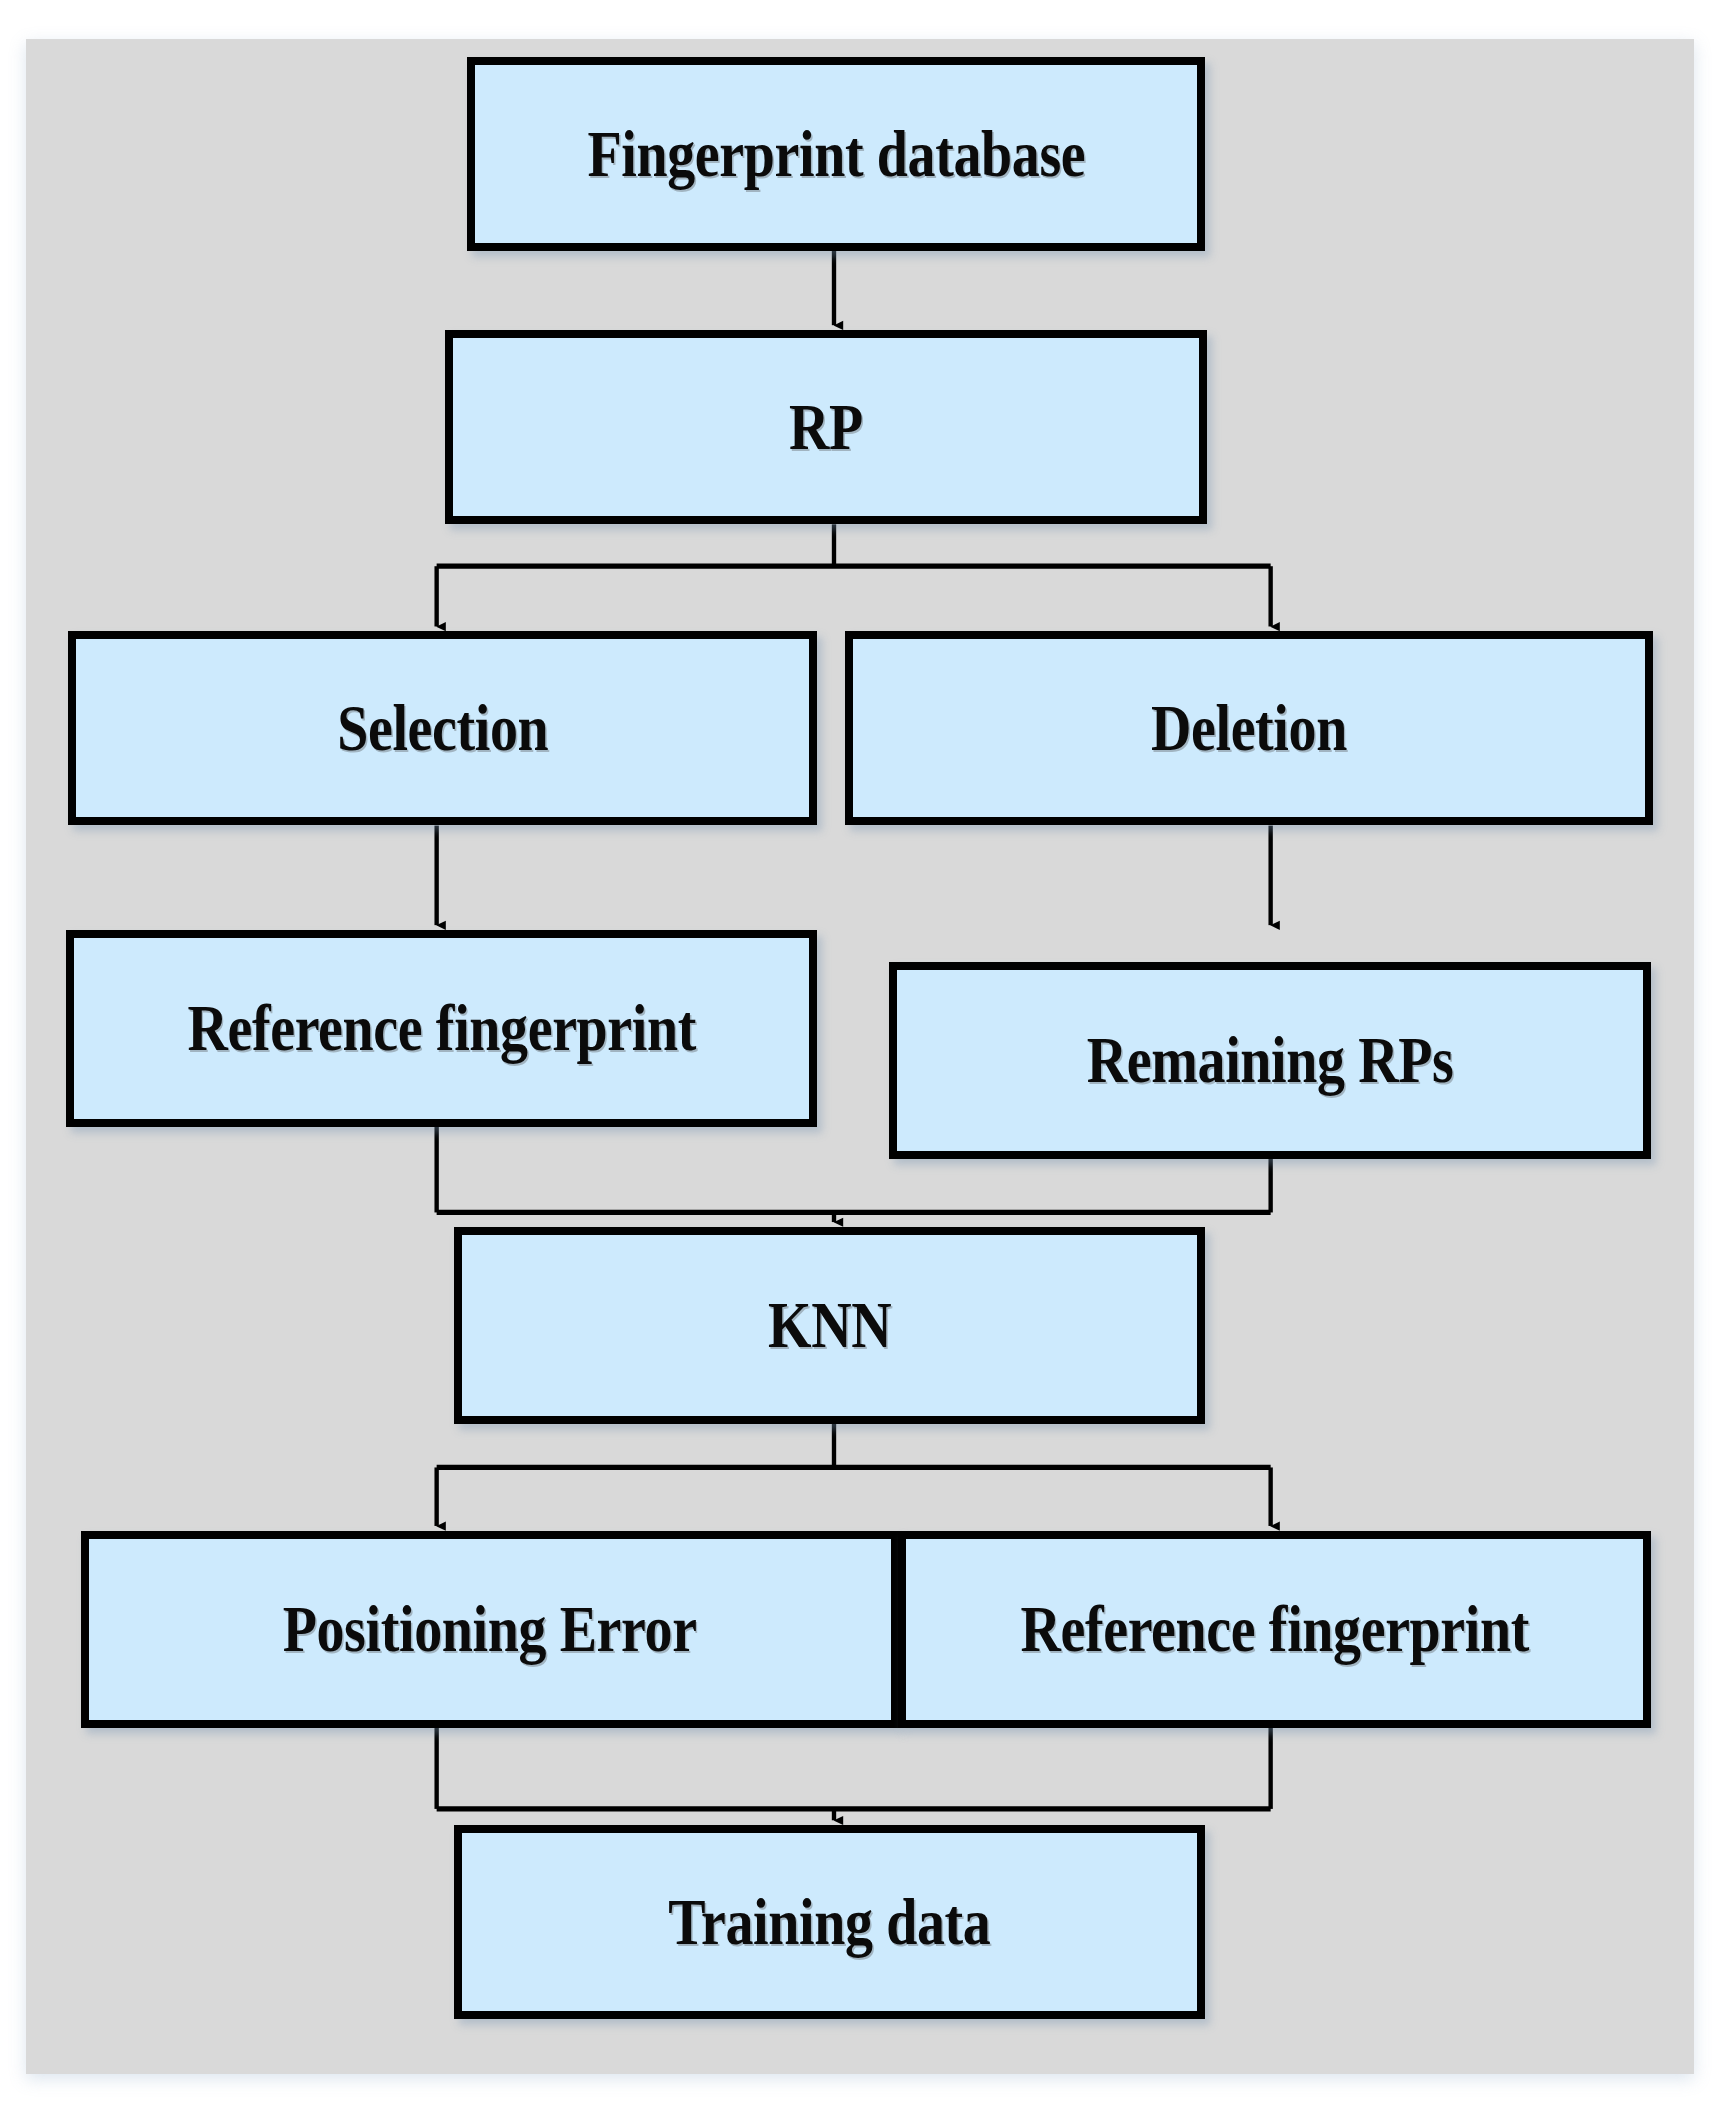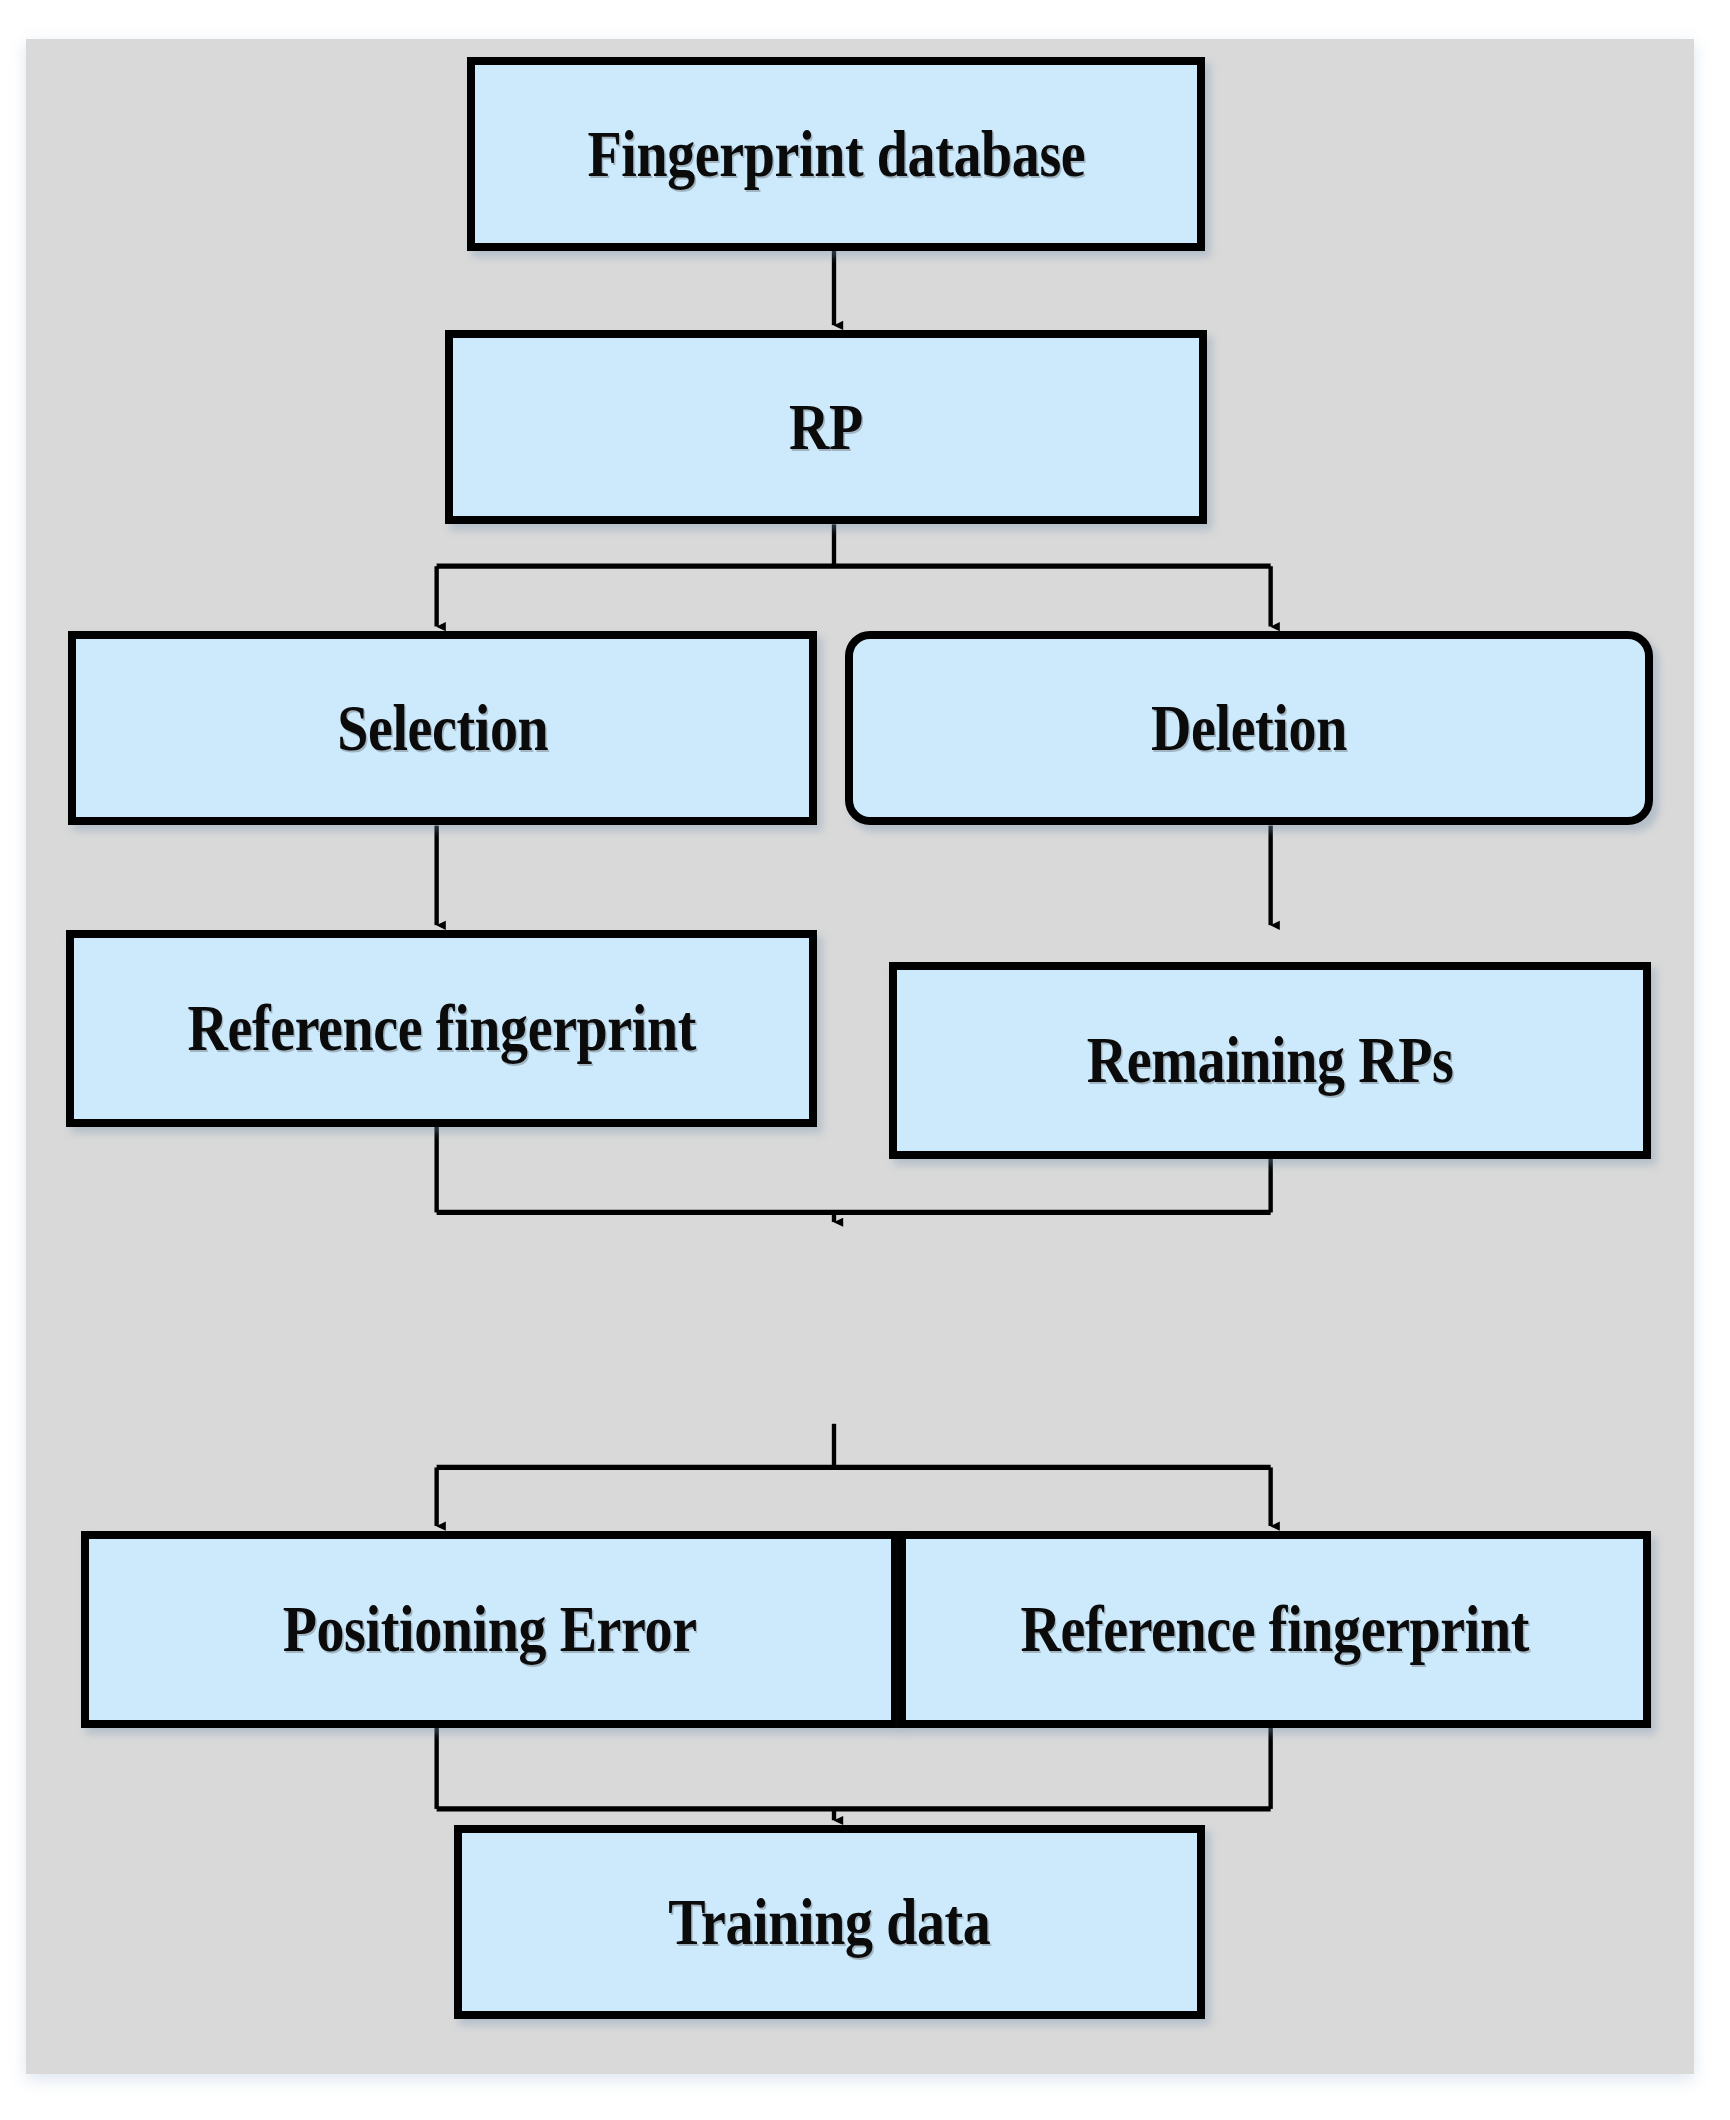--- a/index.html
+++ b/index.html
@@ -63,21 +63,21 @@
     transform: scaleX(0.86);
     transform-origin: center center;
     white-space: nowrap;
     text-shadow: 1.7px 1.7px 0 rgba(80,80,80,0.35);
   }
 
   
   #n-fingerprint-database { left: 467px;  top: 57px;   width: 738px; height: 194px; }
   #n-rp                   { left: 445px;  top: 330px;  width: 762px; height: 194px; }
   #n-selection            { left: 68px;   top: 631px;  width: 749px; height: 194px; }
-  #n-deletion             { left: 845px;  top: 631px;  width: 808px; height: 194px; border-radius: 25px; }
+  #n-deletion             { left: 845px;  top: 631px;  width: 808px; height: 194px; }
   #n-reference-fp-1       { left: 66px;   top: 930px; width: 751px; height: 197px; }
   #n-remaining-rps        { left: 889px; top: 962px; width: 762px; height: 197px; }
   #n-knn                  { left: 454px;  top: 1227px; width: 751px; height: 197px; }
   #n-positioning-error    { left: 81px;   top: 1531px; width: 818px; height: 197px; }
   #n-reference-fp-2       { left: 898px; top: 1531px; width: 753px; height: 197px; }
   #n-training-data        { left: 454px;  top: 1825px; width: 751px; height: 194px; }
 </style>
 </head>
 <body>
 
@@ -150,20 +150,23 @@
   </div>
 
   <div class="node" id="n-reference-fp-1">
     <span class="label">Reference fingerprint</span>
   </div>
 
   <div class="node" id="n-remaining-rps">
     <span class="label">Remaining RPs</span>
   </div>
 
+  <div class="node" id="n-knn">
+    <span class="label">KNN</span>
+  </div>
 
   <div class="node" id="n-positioning-error">
     <span class="label">Positioning Error</span>
   </div>
 
   <div class="node" id="n-reference-fp-2">
     <span class="label">Reference fingerprint</span>
   </div>
 
   <div class="node" id="n-training-data">

